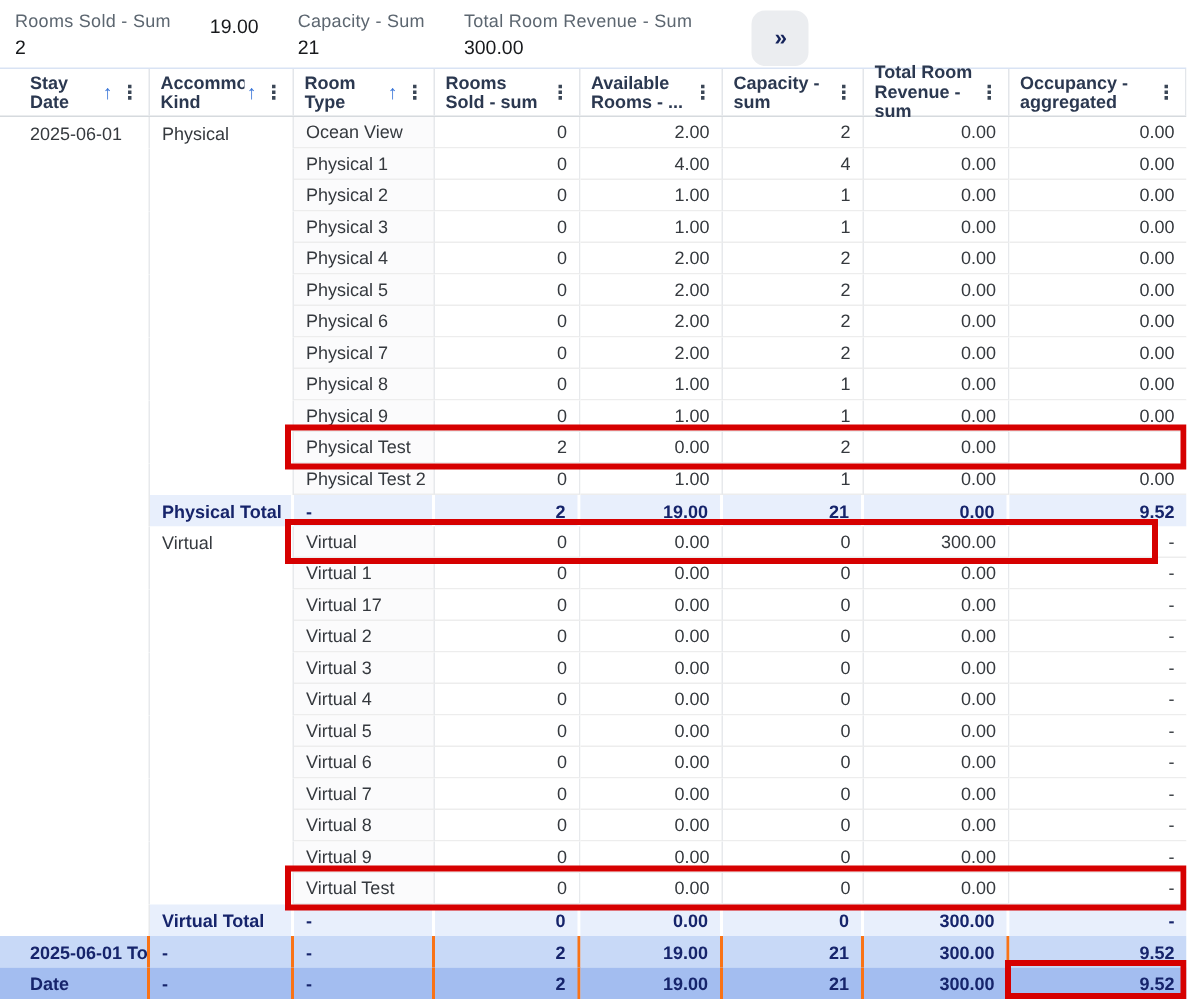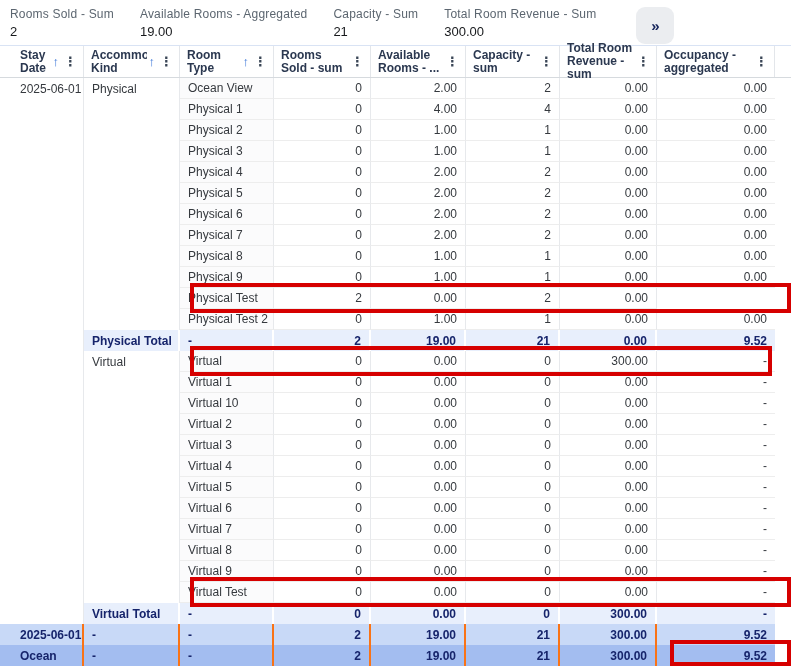--- a/index.html
+++ b/index.html
@@ -24,21 +24,21 @@
     line-height:13px; cursor:pointer; }
   .th-label { flex:1 1 auto; overflow:hidden; }
   .sort-arrow { color:var(--blue); font-size:13px; font-weight:700; margin:0 2px 0 2px; }
   .kebab { color:#3a4656; font-size:13px; font-weight:700; padding:0 3px; cursor:pointer;
     letter-spacing:0; }
 
   .tr { display:flex; height:21px; position:relative; }
   .td { display:flex; align-items:center; font-size:12px; color:#35393e;
     padding:0 8px; border-right:1px solid #e7e9ec; background:#fff; overflow:hidden;
     white-space:nowrap; }
-  .c0 { width:84px;padding-left:20px; } .c1 { width:96px; } .c2 { width:94px; } .c3 { width:97px; }
+  .c0 { width:100px;padding-left:20px; } .c1 { width:96px; } .c2 { width:94px; } .c3 { width:97px; }
   .c4 { width:95px; } .c5 { width:94px; } .c6 { width:97px; } .c7 { width:118px; }
   .td.c7 { border-right:none; }
   .num { justify-content:flex-end; }
 
   .tr-data .td.c2 { background:#fbfbfc; border-bottom:1px solid #ededed; }
   .tr-data .td.num { border-bottom:1px solid #ededed; }
 
   .tr-subtotal .td { font-weight:700; color:var(--navy); }
   .tr-subtotal .td:not(.c0) { background:var(--sub-bg); border-right:2px solid #fff; }
   .tr-subtotal .td.c7 { border-right:none; }
@@ -59,21 +59,20 @@
 <body>
 
 <div id="app">
   <div class="kpi-bar">
 
     <div class="kpi">
         <div class="kpi-label">Rooms Sold - Sum</div>
         <div class="kpi-value">2</div>
       </div>
       <div class="kpi">
-        <div class="kpi-label">Available Rooms - Aggregated</div>
         <div class="kpi-value">19.00</div>
       </div>
       <div class="kpi">
         <div class="kpi-label">Capacity - Sum</div>
         <div class="kpi-value">21</div>
       </div>
       <div class="kpi">
         <div class="kpi-label">Total Room Revenue - Sum</div>
         <div class="kpi-value">300.00</div>
       </div>
@@ -264,21 +263,21 @@
         <div class="td c2">Virtual 1</div>
         <div class="td c3 num">0</div>
         <div class="td c4 num">0.00</div>
         <div class="td c5 num">0</div>
         <div class="td c6 num">0.00</div>
         <div class="td c7 num">-</div>
       </div>
       <div class="tr tr-data">
         <div class="td c0"></div>
         <div class="td c1"></div>
-        <div class="td c2">Virtual 10</div>
+        <div class="td c2">Virtual 17</div>
         <div class="td c3 num">0</div>
         <div class="td c4 num">0.00</div>
         <div class="td c5 num">0</div>
         <div class="td c6 num">0.00</div>
         <div class="td c7 num">-</div>
       </div>
       <div class="tr tr-data">
         <div class="td c0"></div>
         <div class="td c1"></div>
         <div class="td c2">Virtual 2</div>
@@ -383,21 +382,21 @@
         <div class="td c0">2025-06-01 Total</div>
         <div class="td c1">-</div>
         <div class="td c2">-</div>
         <div class="td c3 num">2</div>
         <div class="td c4 num">19.00</div>
         <div class="td c5 num">21</div>
         <div class="td c6 num">300.00</div>
         <div class="td c7 num">9.52</div>
       </div>
       <div class="tr tr-grandtotal">
-        <div class="td c0">Ocean</div>
+        <div class="td c0">Date</div>
         <div class="td c1">-</div>
         <div class="td c2">-</div>
         <div class="td c3 num">2</div>
         <div class="td c4 num">19.00</div>
         <div class="td c5 num">21</div>
         <div class="td c6 num">300.00</div>
         <div class="td c7 num">9.52</div>
         <div class="hl hl-occ"></div>
       </div>
     </div>

